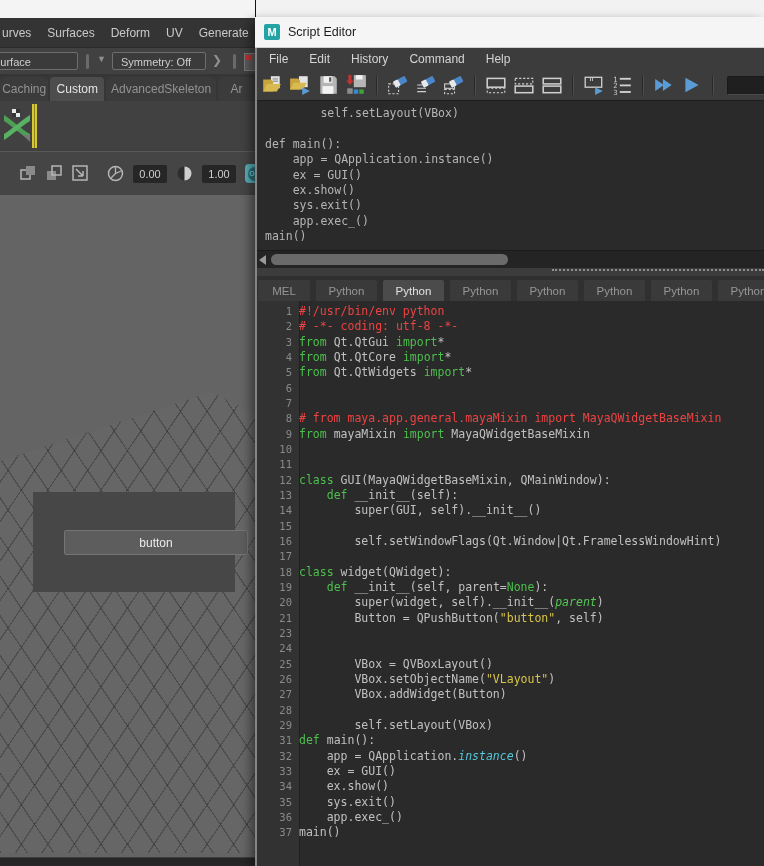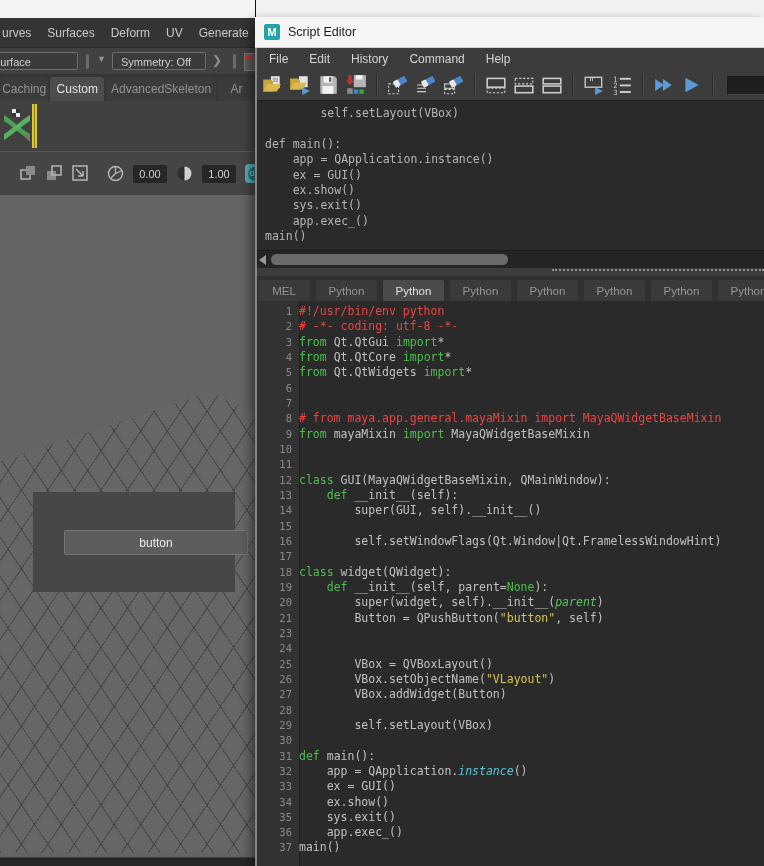--- a/index.html
+++ b/index.html
@@ -341,21 +341,20 @@
           <div class="cline"><span class="ln">19</span><span class="ct"><span class="td">    </span><span class="tk">def</span><span class="td"> __init__(self, parent=</span><span class="tk">None</span><span class="td">):</span></span></div>
           <div class="cline"><span class="ln">20</span><span class="ct"><span class="td">        super(widget, self).__init__(</span><span class="tg">parent</span><span class="td">)</span></span></div>
           <div class="cline"><span class="ln">21</span><span class="ct"><span class="td">        Button = QPushButton(</span><span class="ts">"button"</span><span class="td">, self)</span></span></div>
           <div class="cline"><span class="ln">23</span><span class="ct"> </span></div>
           <div class="cline"><span class="ln">24</span><span class="ct"> </span></div>
           <div class="cline"><span class="ln">25</span><span class="ct"><span class="td">        VBox = QVBoxLayout()</span></span></div>
           <div class="cline"><span class="ln">26</span><span class="ct"><span class="td">        VBox.setObjectName(</span><span class="ts">"VLayout"</span><span class="td">)</span></span></div>
           <div class="cline"><span class="ln">27</span><span class="ct"><span class="td">        VBox.addWidget(Button)</span></span></div>
           <div class="cline"><span class="ln">28</span><span class="ct"> </span></div>
           <div class="cline"><span class="ln">29</span><span class="ct"><span class="td">        self.setLayout(VBox)</span></span></div>
-          <div class="cline"><span class="ln">30</span><span class="ct"> </span></div>
           <div class="cline"><span class="ln">31</span><span class="ct"><span class="tk">def</span><span class="td"> main():</span></span></div>
           <div class="cline"><span class="ln">32</span><span class="ct"><span class="td">    app = QApplication.</span><span class="ti">instance</span><span class="td">()</span></span></div>
           <div class="cline"><span class="ln">33</span><span class="ct"><span class="td">    ex = GUI()</span></span></div>
           <div class="cline"><span class="ln">34</span><span class="ct"><span class="td">    ex.show()</span></span></div>
           <div class="cline"><span class="ln">35</span><span class="ct"><span class="td">    sys.exit()</span></span></div>
           <div class="cline"><span class="ln">36</span><span class="ct"><span class="td">    app.exec_()</span></span></div>
           <div class="cline"><span class="ln">37</span><span class="ct"><span class="td">main()</span></span></div>
         </div>
     </div>
   </div>

